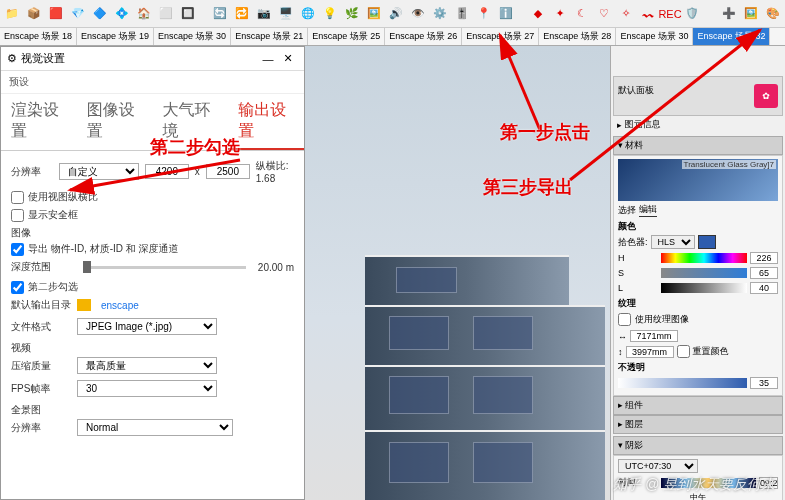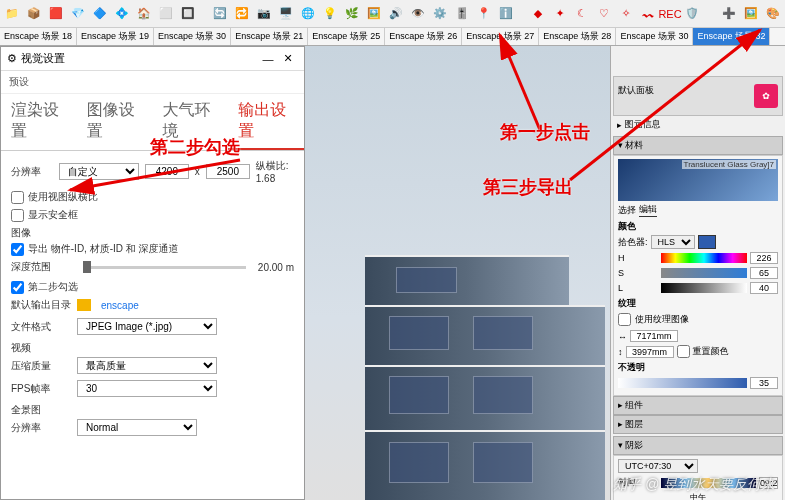--- a/index.html
+++ b/index.html
@@ -188,21 +188,21 @@
         <span class="form-label">压缩质量</span>
         <select class="select" style="width:140px"><option>最高质量</option></select>
       </div>
       <div class="form-row">
         <span class="form-label">FPS帧率</span>
         <select class="select" style="width:140px"><option>30</option></select>
       </div>
       <div class="section-label">全景图</div>
       <div class="form-row">
         <span class="form-label">分辨率</span>
-        <select class="select" style="width:120px"><option>Normal</option></select>
+        <select class="select" style="width:156px"><option>Normal</option></select>
       </div>
     </div>
   </div>
 
   <div class="viewport">
     <div class="building">
       <div class="floor f1">
           <div class="window" style="left:10%;top:15%;width:25%;height:60%"></div>
           <div class="window" style="left:45%;top:15%;width:25%;height:60%"></div>
         </div>

